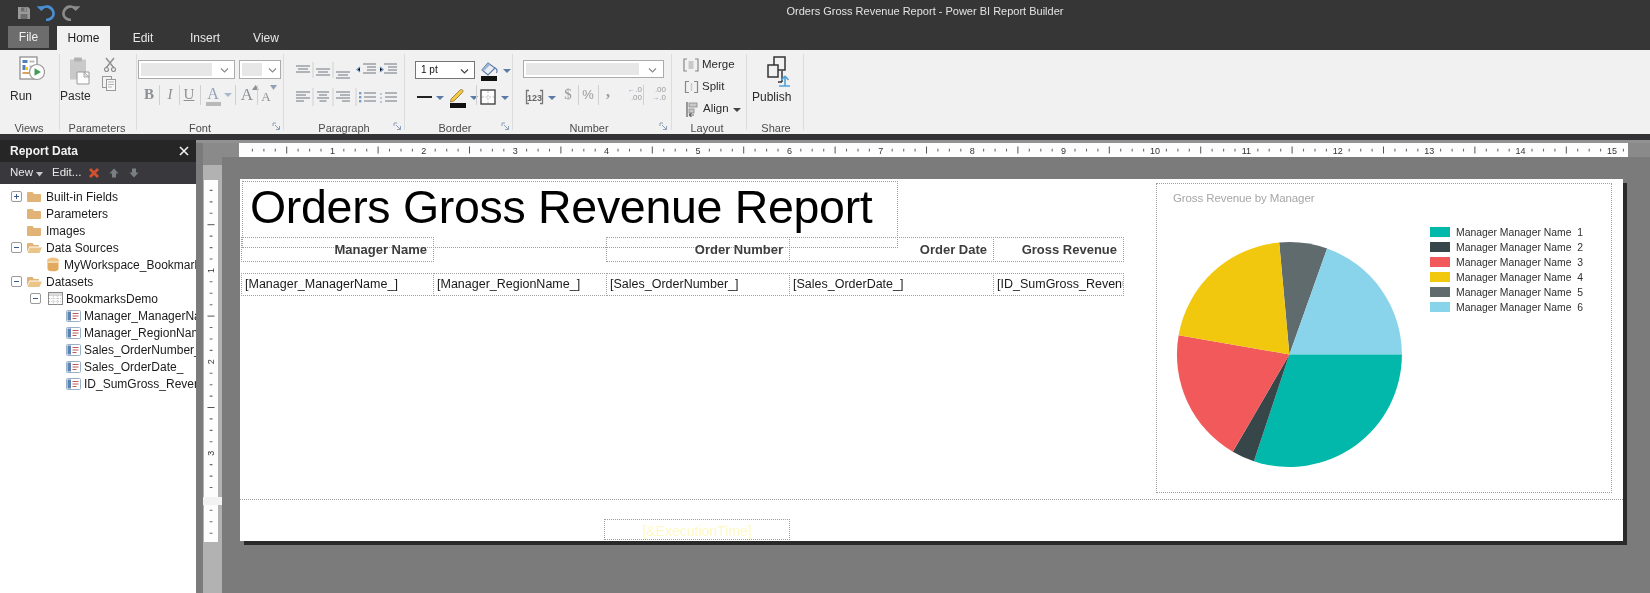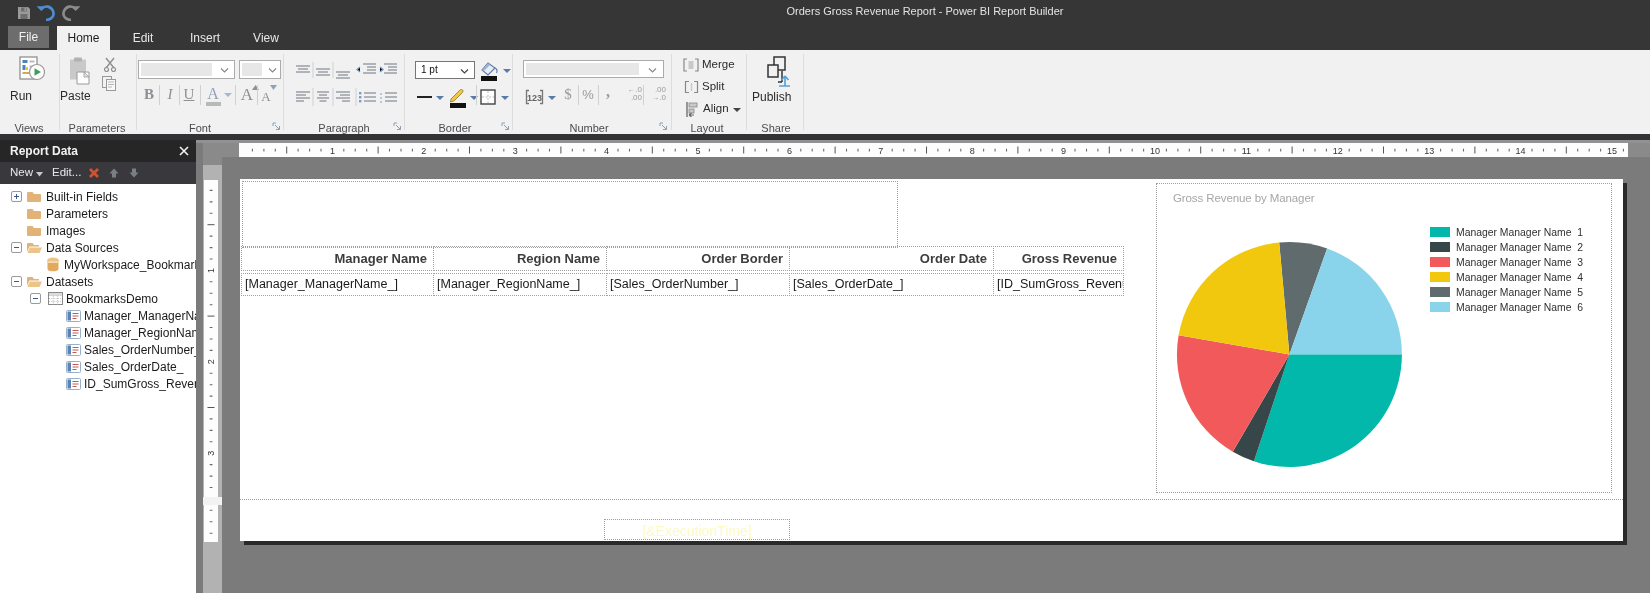--- a/index.html
+++ b/index.html
@@ -40,21 +40,21 @@
   #dleft2 { left:203px; top:143px; width:36px; height:22px; background:#8a8a8a; }
   #dright2 { left:1628px; top:143px; width:22px; height:14px; background:#8a8a8a; }
   #lightcol { left:203px; top:165px; width:19px; height:428px; background:#b2b2b2; }
   #viewport { left:222px; top:157px; width:1428px; height:436px; background:#7b7b7b; }
   #hruler { left:239px; top:143px; width:1389px; height:14px; background:#fdfdfd; }
   #vruler { left:204px; top:180px; width:14px; height:362px; background:#fdfdfd; }
 
   #canvas { left:240px; top:179px; width:1383px; height:362px; background:#ffffff; }
   #shadow-r { left:1623px; top:183px; width:4px; height:362px; background:#2a2a2a; }
   #shadow-b { left:244px; top:541px; width:1383px; height:4px; background:#2a2a2a; }
-  .hcell { position:absolute; top:246px; height:25px; border:1px dotted #a0a0a0; font-weight:bold; font-size:13px; color:#3d3d3d; text-align:right; padding:4px 6px 0 0; }
+  .hcell { position:absolute; top:237px; height:25px; border:1px dotted #a0a0a0; font-weight:bold; font-size:13px; color:#3d3d3d; text-align:right; padding:4px 6px 0 0; }
   .dcell { position:absolute; top:273px; height:23px; border:1px dotted #a0a0a0; font-size:12.5px; color:#1a1a1a; text-align:left; padding:3px 0 0 3px; white-space:nowrap; overflow:hidden; }
 </style>
 </head>
 <body>
 <div id="app">
   <div id="titlebar" class="abs">
     <svg class="abs" style="left:17px;top:6px" width="14" height="14" viewBox="0 0 14 14">
       <path d="M1 1 H11 L13 3 V13 H1 Z" fill="#9a9a9a"></path>
       <rect x="3.5" y="8" width="7" height="5" fill="#6e6e6e"></rect>
       <rect x="4" y="1.5" width="6" height="4" fill="#6e6e6e"></rect>
@@ -437,23 +437,23 @@
   <svg class="abs" style="left:204px;top:180px" width="14" height="362" viewBox="0 0 14 362">
       <path d="M5.7 10.4 H8.5 M5.7 21.9 H8.5 M5.7 33.3 H8.5 M5.7 56.1 H8.5 M5.7 67.6 H8.5 M5.7 79.0 H8.5 M5.7 101.8 H8.5 M5.7 113.2 H8.5 M5.7 124.7 H8.5 M5.7 147.5 H8.5 M5.7 159.0 H8.5 M5.7 170.4 H8.5 M5.7 193.2 H8.5 M5.7 204.7 H8.5 M5.7 216.1 H8.5 M5.7 238.9 H8.5 M5.7 250.4 H8.5 M5.7 261.8 H8.5 M5.7 284.6 H8.5 M5.7 296.1 H8.5 M5.7 307.5 H8.5 M5.7 330.3 H8.5 M5.7 341.8 H8.5 M5.7 353.2 H8.5" stroke="#6a6a6a" stroke-width="1.1"></path>
       <path d="M3.5 44.7 H10.5 M3.5 136.1 H10.5 M3.5 227.5 H10.5 M3.5 318.9 H10.5" stroke="#555" stroke-width="1"></path>
       <text x="0" y="0" font-size="9" fill="#333" text-anchor="middle" font-family="Liberation Sans" transform="translate(9.5,90.4) rotate(-90)">1</text>
       <text x="0" y="0" font-size="9" fill="#333" text-anchor="middle" font-family="Liberation Sans" transform="translate(9.5,181.8) rotate(-90)">2</text>
       <text x="0" y="0" font-size="9" fill="#333" text-anchor="middle" font-family="Liberation Sans" transform="translate(9.5,273.2) rotate(-90)">3</text>
     </svg>
   <div id="canvas" class="abs"></div>
   <div class="abs" style="left:203px;top:497px;width:19px;height:8px;background:#f2f2f2;"></div>
   <div class="abs" style="left:242px;top:181px;width:656px;height:67px;border:1px dotted #9f9f9f;"></div>
+  <div class="abs" style="left:250px;top:180px;font-size:46.5px;letter-spacing:-0.3px;color:#000;white-space:nowrap;">Orders Gross Revenue Report</div>
   <div class="hcell" style="left:241px;width:193px;">Manager Name</div>
-  <div class="hcell" style="left:433px;width:174px;">Region Name</div>
-  <div class="hcell" style="left:606px;width:184px;">Order Border</div>
+  <div class="hcell" style="left:606px;width:184px;">Order Number</div>
   <div class="hcell" style="left:789px;width:205px;">Order Date</div>
   <div class="hcell" style="left:993px;width:131px;">Gross Revenue</div>
   <div class="dcell" style="left:241px;width:193px;">[Manager_ManagerName_]</div>
   <div class="dcell" style="left:433px;width:174px;">[Manager_RegionName_]</div>
   <div class="dcell" style="left:606px;width:184px;">[Sales_OrderNumber_]</div>
   <div class="dcell" style="left:789px;width:205px;">[Sales_OrderDate_]</div>
   <div class="dcell" style="left:993px;width:131px;">[ID_SumGross_Revenue_]</div>
   <div class="abs" style="left:240px;top:499px;width:1383px;height:0;border-top:1px dotted #9f9f9f;"></div>
   <div class="abs" style="left:604px;top:519px;width:186px;height:21px;border:1px dotted #9f9f9f;font-size:14px;color:#fef9c3;text-align:center;padding-top:3px;">[&amp;ExecutionTime]</div>
   <div class="abs" style="left:1156px;top:183px;width:456px;height:310px;border:1px dotted #9f9f9f;"></div>

